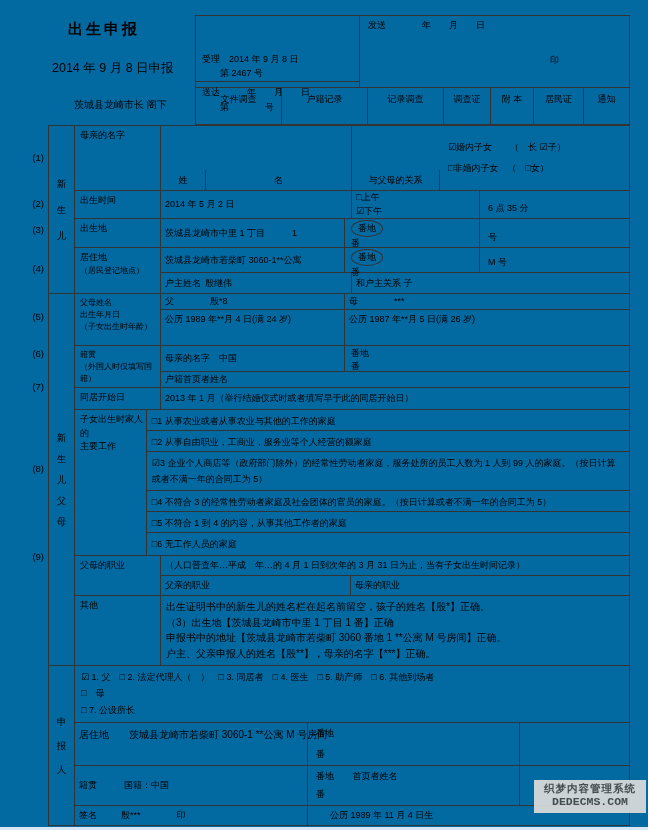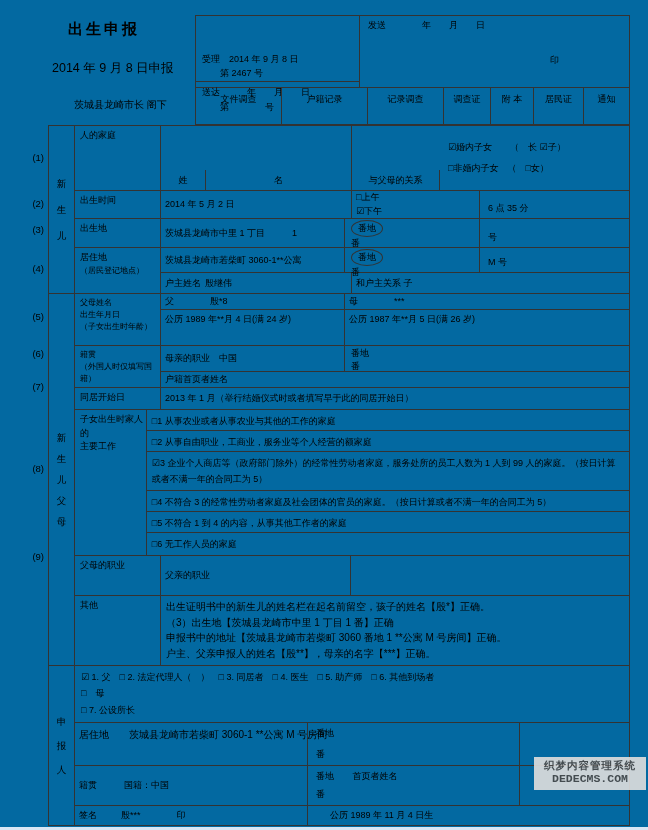--- a/index.html
+++ b/index.html
@@ -39,21 +39,21 @@
   .sec { display:flex; border-bottom:1px solid #333; }
   .sec:last-child { border-bottom:none; }
   .sec-label { width:26px; border-right:1px solid #333; display:flex; align-items:center; justify-content:center; }
   .vlab { width:12px; word-break:break-all; text-align:center; line-height:21px; font-size:9.5px; }
   .sec-body { flex:1; display:flex; flex-direction:column; min-width:0; }
   .circ { display:inline-block; border:1px solid #333; border-radius:50%; padding:1px 6px; }
   .witem { border-bottom:1px solid #333; padding:3px 5px; line-height:1.8; white-space:normal; }
   .oitem { padding-left:5px; font-size:10px; white-space:nowrap; }
   .small { font-size:8px; }
   
-  .wmark { right:2px; top:757px; width:112px; text-align:center; color:#4a4a4a;
+  .wmark { right:2px; top:780px; width:112px; text-align:center; color:#4a4a4a;
            background:#dcdcdc; font-weight:bold; padding:2px 2px 3px; line-height:1.25; opacity:.92; }
   .wmark .w1 { font-size:10.5px; letter-spacing:1px; }
   .wmark .w2 { font-size:11.5px; font-family:"Liberation Mono","DejaVu Sans Mono",monospace; }
   .bottom-strip { position:absolute; left:0; right:0; bottom:0; height:3px; background:#d9e6f4; }
 </style>
 </head>
 <body>
 
 <div class="page">
 
@@ -103,21 +103,21 @@
 
     <div class="sec" style="height:168px">
       <div class="sec-label">
         <div class="vlab" style="line-height:26px">新生儿</div>
       </div>
       <div class="sec-body">
 
         <div class="flex brd-b" style="height:65px">
           <div class="col brd-r" style="width:277px">
             <div class="flex fill">
-              <div class="lbl" style="width:86px">人的家庭</div>
+              <div class="lbl" style="width:86px">母亲的名字</div>
               <div class="ctr brd-r" style="width:45px">姓</div>
               <div class="ctr fill">名</div>
             </div>
           </div>
           <div class="ctr brd-r" style="width:88px">与父母的关系</div>
           <div class="col fill" style="justify-content:center; gap:8px; padding-left:8px">
             <div>☑婚内子女　　（　长 ☑子）</div>
             <div>□非婚内子女　（　□女）</div>
           </div>
         </div>
@@ -193,21 +193,21 @@
           </div>
         </div>
 
         <div class="flex brd-b" style="height:42px">
           <div class="lbl small" style="width:86px">
             <div>籍贯</div>
             <div>（外国人时仅填写国籍）</div>
           </div>
           <div class="col fill">
             <div class="flex brd-b" style="height:26px">
-              <div class="txt brd-r" style="width:184px">母亲的职业　中国</div>
+              <div class="txt brd-r" style="width:184px">母亲的名字　中国</div>
               <div class="col fill" style="padding:1px 0 1px 6px; justify-content:space-between">
                 <div>番地</div>
                 <div>番</div>
               </div>
             </div>
             <div class="txt fill">户籍首页者姓名</div>
           </div>
         </div>
 
         <div class="flex brd-b" style="height:22px">
@@ -226,22 +226,24 @@
             <div class="witem" style="height:42px">☑3 企业个人商店等（政府部门除外）的经常性劳动者家庭，服务处所的员工人数为 1 人到 99 人的家庭。（按日计算或者不满一年的合同工为 5）</div>
             <div class="witem" style="height:21px">□4 不符合 3 的经常性劳动者家庭及社会团体的官员的家庭。（按日计算或者不满一年的合同工为 5）</div>
             <div class="witem" style="height:21px">□5 不符合 1 到 4 的内容，从事其他工作者的家庭</div>
             <div class="witem fill" style="border-bottom:none">□6 无工作人员的家庭</div>
           </div>
         </div>
 
         <div class="flex brd-b" style="height:40px">
           <div class="lbl" style="width:86px">父母的职业</div>
           <div class="col fill">
+            <div class="txt brd-b" style="height:20px">（人口普查年…平成　年…的 4 月 1 日到次年的 3 月 31 日为止，当有子女出生时间记录）</div>
             <div class="flex fill">
               <div class="txt brd-r" style="width:190px">父亲的职业</div>
+              <div class="txt fill">母亲的职业</div>
             </div>
           </div>
         </div>
 
         <div class="flex fill">
           <div class="lbl" style="width:86px">其他</div>
           <div class="col fill" style="justify-content:space-around; padding:3px 0">
             <div class="oitem">出生证明书中的新生儿的姓名栏在起名前留空，孩子的姓名【殷*】正确。</div>
             <div class="oitem">（3）出生地【茨城县龙崎市中里 1 丁目 1 番】正确</div>
             <div class="oitem">申报书中的地址【茨城县龙崎市若柴町 3060 番地 1 **公寓 M 号房间】正确。</div>

